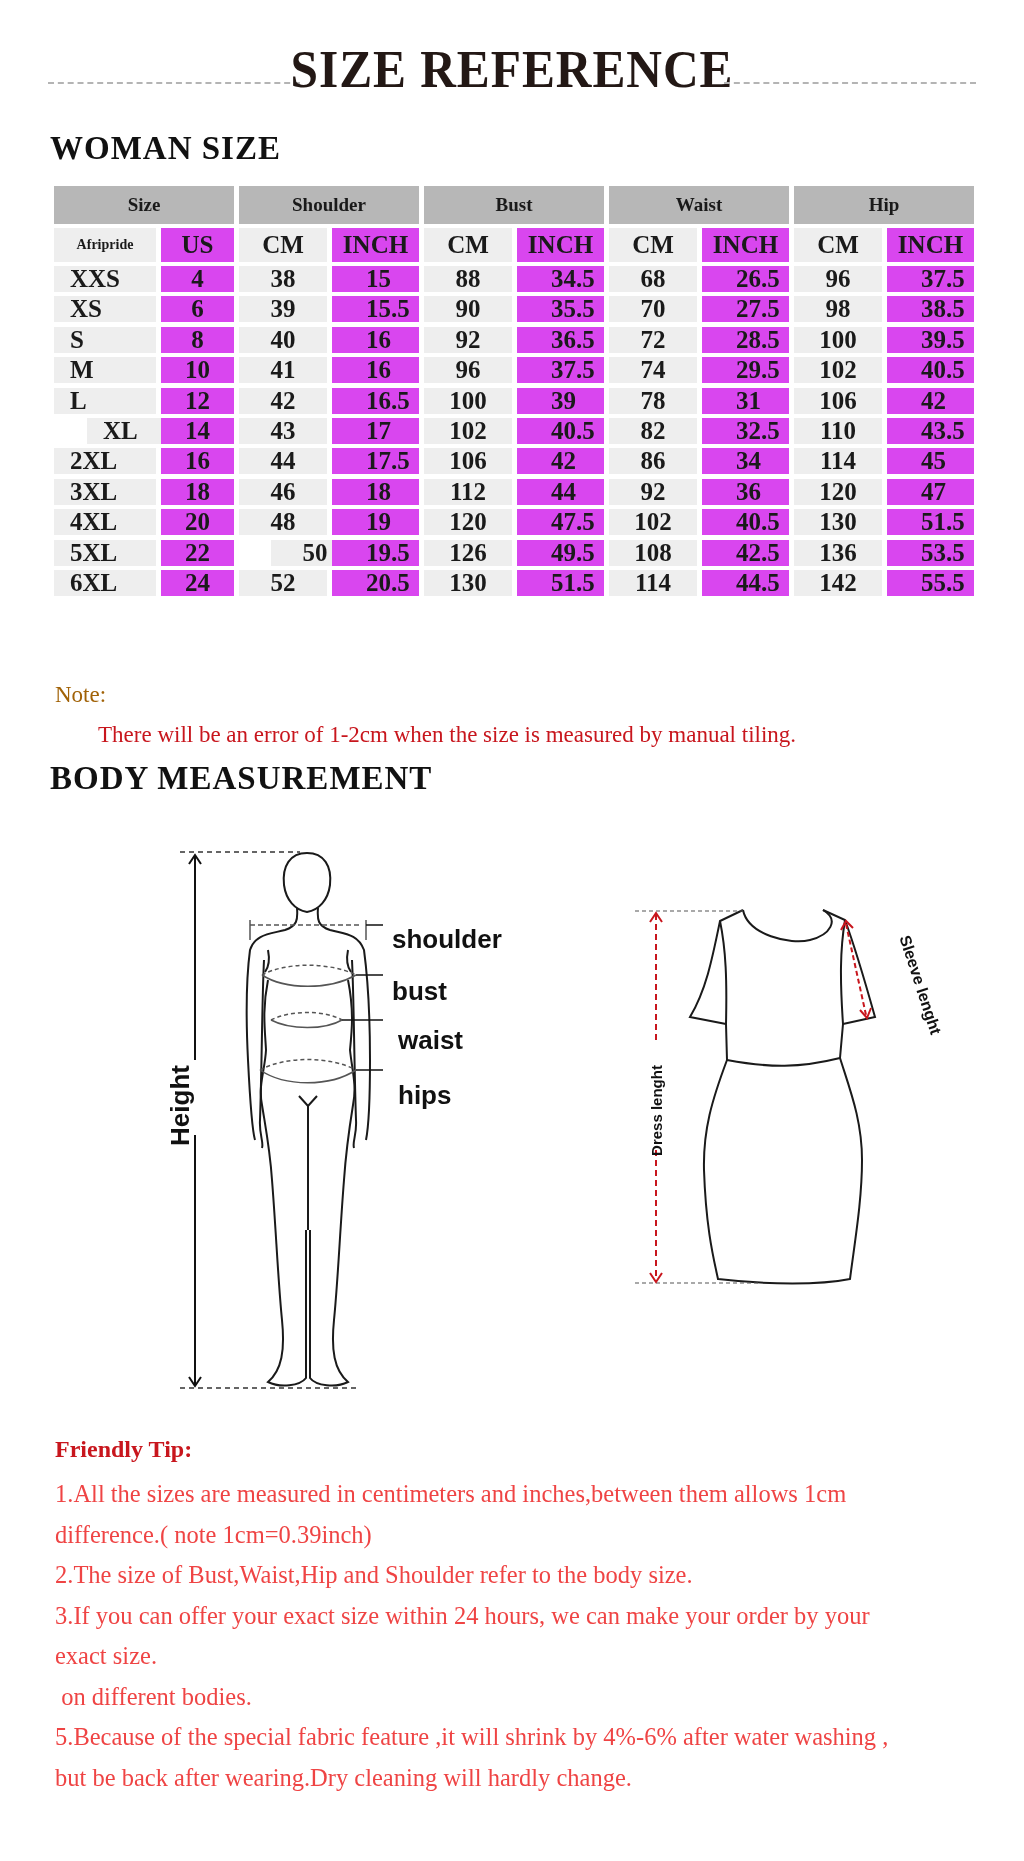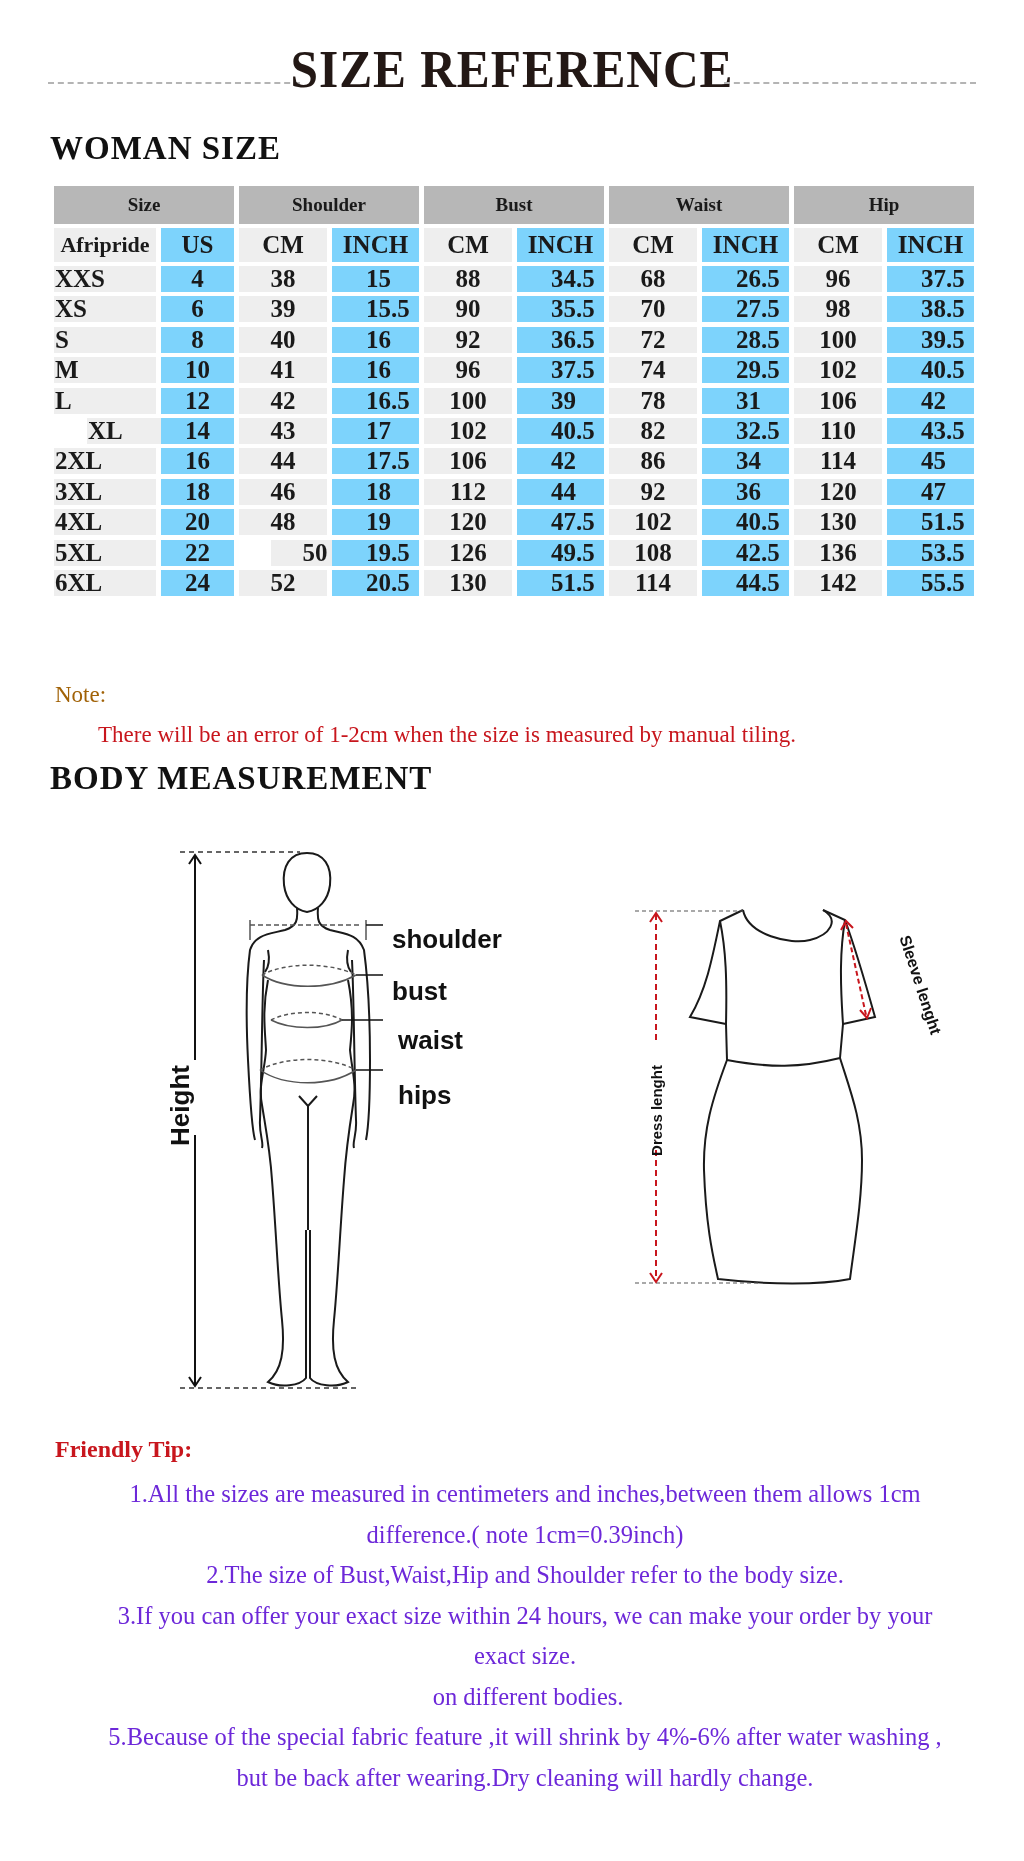--- a/index.html
+++ b/index.html
@@ -12,44 +12,44 @@
     .dash-right { right: 0; width: 252px; }
     .main-title { position: absolute; left: 0; right: 0; top: 0; text-align: center; font-size: 52px; font-weight: bold; letter-spacing: 1px; color: #231815; transform: scaleX(0.95); }
 
     .section-title { position: absolute; left: 50px; font-size: 33px; font-weight: bold; letter-spacing: 1px; color: #111; }
     .woman-title { top: 130px; }
     .body-title { top: 760px; }
 
     .size-table { position: absolute; left: 54px; top: 186px; width: 926px; }
     .hdr-row, .sub-row, .data-row { position: absolute; left: 0; height: 34px; }
     .cell { position: absolute; height: 100%; display: flex; align-items: center; font-weight: bold; font-size: 25px; color: #1a1a1a; }
-    .cell.dark { background: #7dd3fc; }
+    .cell.dark { background: #d946ef; }
     .cell.light { background: #eeeeee; }
     .cell.c { justify-content: center; }
-    .cell.l { padding-left: 1px; }
+    .cell.l { padding-left: 16px; }
     .cell.gl { padding-left: 34px; }
     .hdr { background: #b7b7b7; justify-content: center; font-size: 19px; height: 38px; }
 
     .note-label { position: absolute; left: 55px; top: 682px; font-size: 23px; color: #a16207; }
     .note-text { position: absolute; left: 98px; top: 722px; font-size: 23px; color: #c8161d; }
 
     .figure-svg { position: absolute; left: 0; top: 0; }
 
     .fig-label { position: absolute; font-family: "Liberation Sans", "DejaVu Sans", sans-serif; font-weight: bold; color: #111; }
     .lbl-shoulder { left: 392px; top: 924px; font-size: 26px; }
     .lbl-bust { left: 392px; top: 976px; font-size: 26px; }
     .lbl-waist { left: 398px; top: 1025px; font-size: 26px; }
     .lbl-hips { left: 398px; top: 1080px; font-size: 26px; }
     .lbl-height { left: 120px; top: 1090px; font-size: 26px; transform: rotate(-90deg); transform-origin: center; width: 120px; text-align: center; }
     .lbl-dress { left: 596px; top: 1102px; font-size: 15px; transform: rotate(-90deg); transform-origin: center; width: 120px; text-align: center; }
     .lbl-sleeve { left: 860px; top: 976px; font-size: 16px; transform: rotate(72deg); transform-origin: center; width: 120px; text-align: center; }
 
     .tip-title { position: absolute; left: 55px; top: 1436px; font-size: 24px; font-weight: bold; color: #c8161d; }
     .tip-lines { position: absolute; left: 55px; top: 1474px; width: 940px; }
-    .tip-line { font-size: 24.5px; line-height: 40.5px; color: #6d28d9; white-space: nowrap; text-align: center; }
+    .tip-line { font-size: 24.5px; line-height: 40.5px; color: #ef4444; white-space: nowrap; }
   </style>
 </head>
 <body>
 
 <div class="title-row">
   <div class="dash-line dash-left"></div>
   <div class="main-title">SIZE REFERENCE</div>
   <div class="dash-line dash-right"></div>
 </div>
 
@@ -59,21 +59,21 @@
 
   <div class="hdr-row" style="top:0;width:926px;height:38px;">
     <div class="cell hdr" style="left:0;width:180px;">Size</div>
     <div class="cell hdr" style="left:185px;width:180px;">Shoulder</div>
     <div class="cell hdr" style="left:370px;width:180px;">Bust</div>
     <div class="cell hdr" style="left:555px;width:180px;">Waist</div>
     <div class="cell hdr" style="left:740px;width:180px;">Hip</div>
   </div>
 
   <div class="sub-row" style="top:42px;width:926px;">
-    <div class="cell light c" style="left:0;width:102px;font-size:22px;">Afripride</div>
+    <div class="cell light c" style="left:0;width:102px;font-size:14px;">Afripride</div>
     <div class="cell dark c" style="left:107px;width:73px;">US</div>
     <div class="cell light c" style="left:185px;width:88px;">CM</div>
     <div class="cell dark c" style="left:278px;width:87px;">INCH</div>
     <div class="cell light c" style="left:370px;width:88px;">CM</div>
     <div class="cell dark c" style="left:463px;width:87px;">INCH</div>
     <div class="cell light c" style="left:555px;width:88px;">CM</div>
     <div class="cell dark c" style="left:648px;width:87px;">INCH</div>
     <div class="cell light c" style="left:740px;width:88px;">CM</div>
     <div class="cell dark c" style="left:833px;width:87px;">INCH</div>
   </div>

